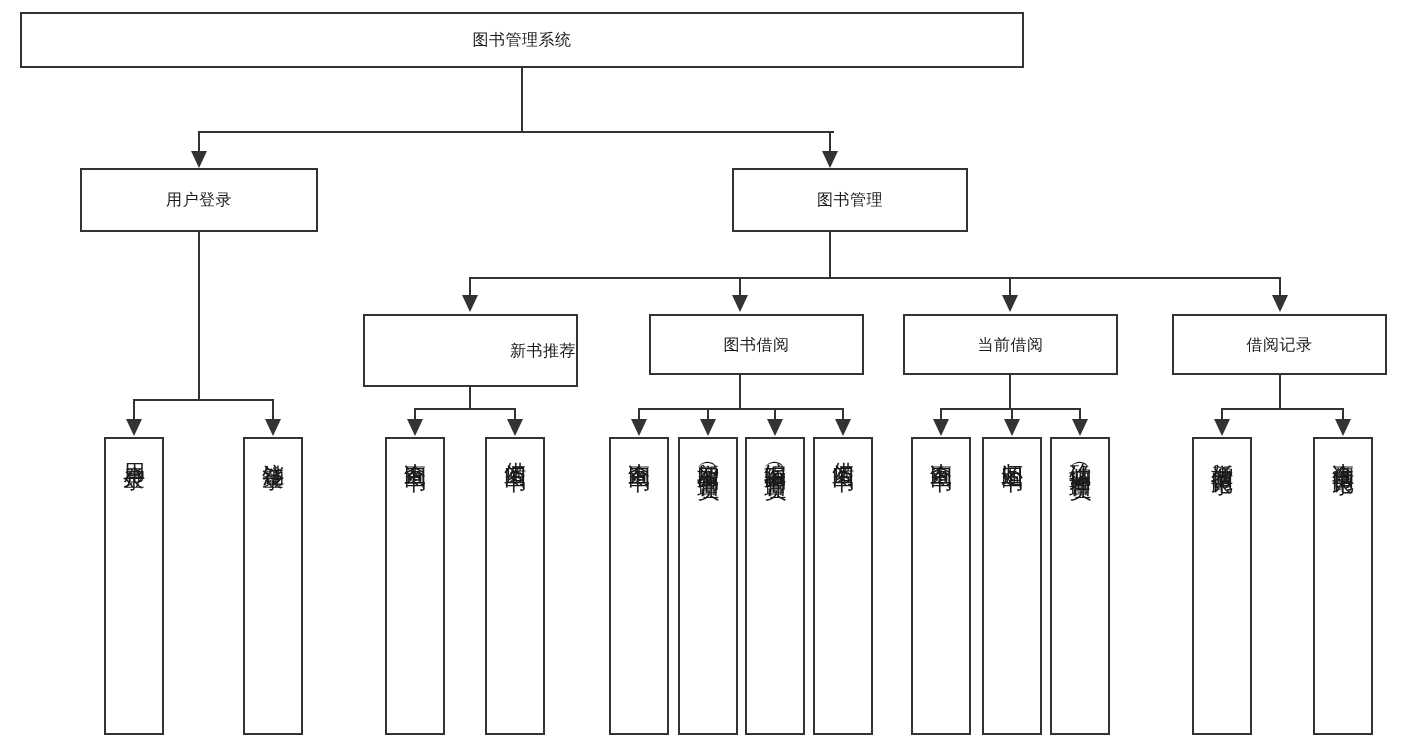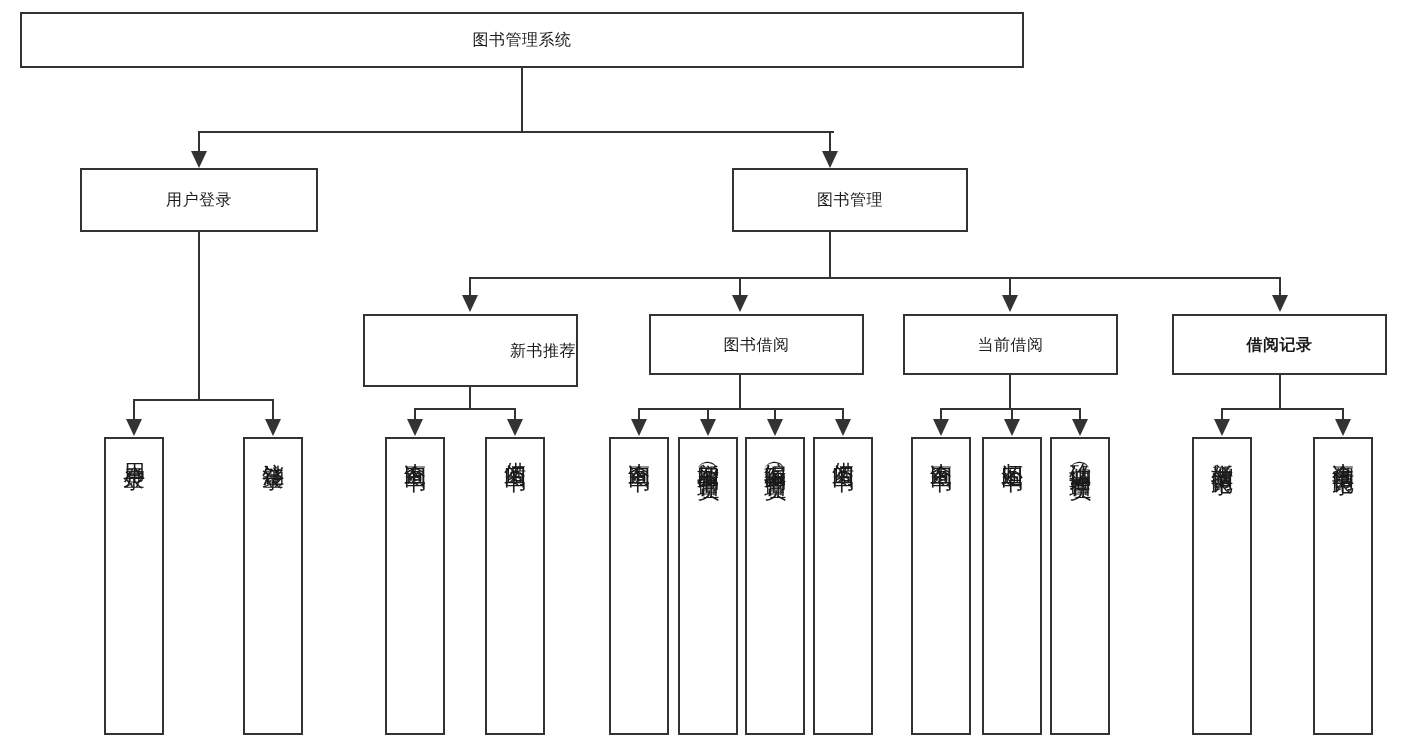--- a/index.html
+++ b/index.html
@@ -156,21 +156,21 @@
 
   <div class="node" id="n-l3-0" style="left: 363px; top: 314px; width: 215px; height: 73px; justify-content: flex-end;">
     <span class="label">新书推荐</span>
   </div>
   <div class="node" id="n-l3-1" style="left: 633px; top: 314px; width: 215px; height: 61px; margin-left: 16px;">
     <span class="label">图书借阅</span>
   </div>
   <div class="node" id="n-l3-2" style="left: 903px; top: 314px; width: 215px; height: 61px;">
     <span class="label">当前借阅</span>
   </div>
-  <div class="node" id="n-l3-3" style="left: 1172px; top: 314px; width: 215px; height: 61px; font-weight: bold;">
+  <div class="node" id="n-l3-3" style="left: 1172px; top: 314px; width: 215px; height: 61px;">
     <span class="label">借阅记录</span>
   </div>
 
   <div class="node vert" id="n-lf-0" style="left: 104px; top: 437px; width: 60px; height: 298px;">
     <span class="label">用户登录</span>
   </div>
   <div class="node vert" id="n-lf-1" style="left: 243px; top: 437px; width: 60px; height: 298px;">
     <span class="label">注销登录</span>
   </div>
   <div class="node vert" id="n-lf-2" style="left: 385px; top: 437px; width: 60px; height: 298px;">

